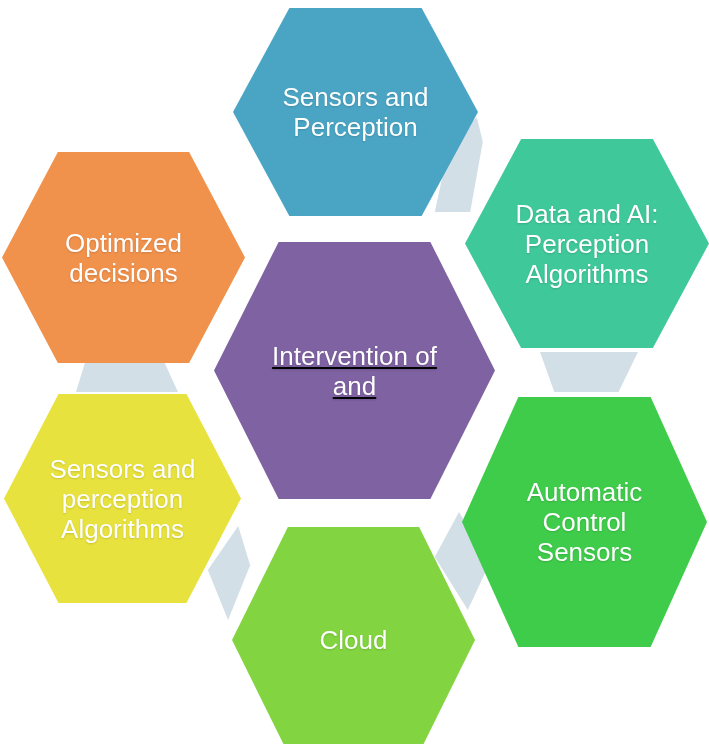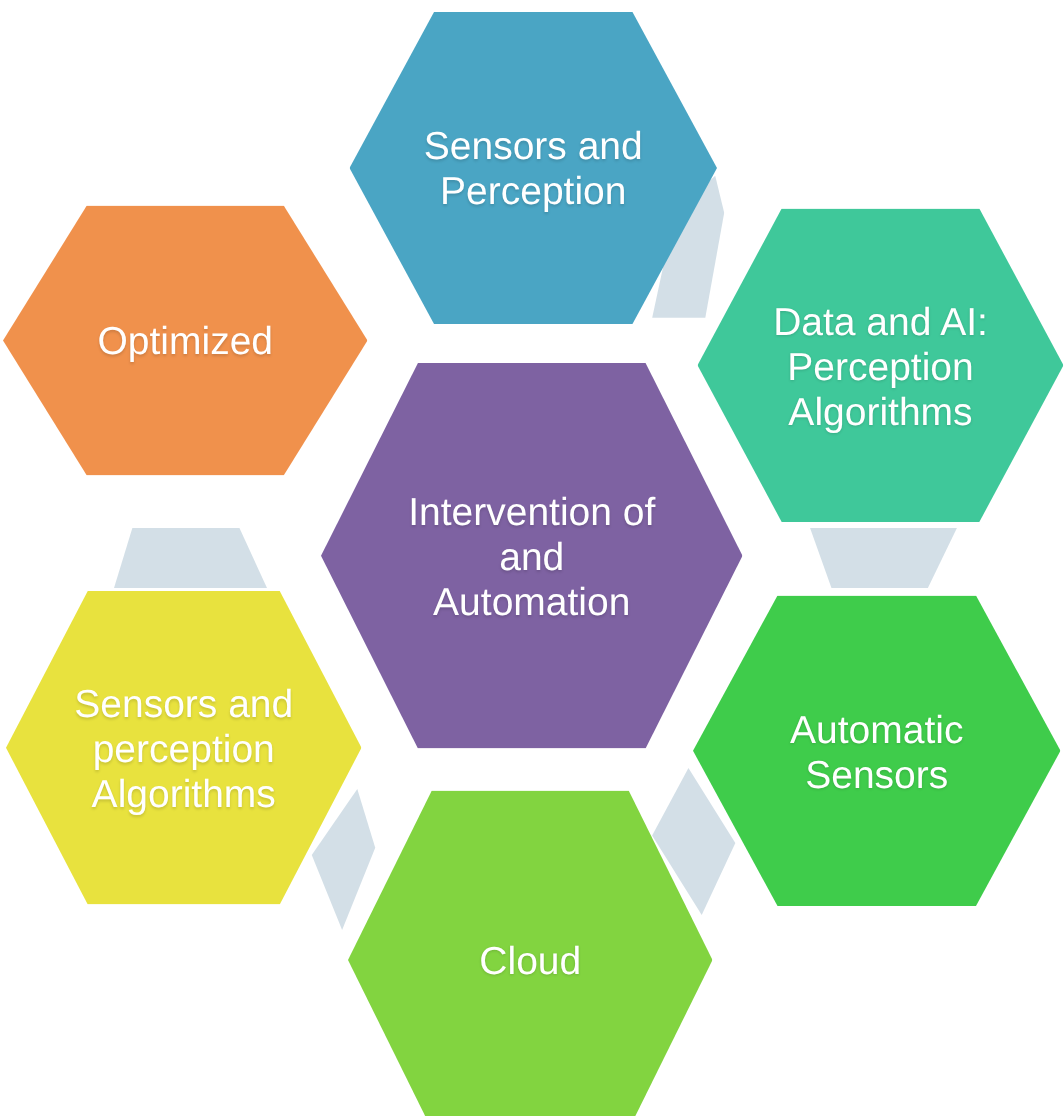--- a/index.html
+++ b/index.html
@@ -24,26 +24,26 @@
     font-size: 26px;
     line-height: 30px;
     font-weight: 400;
     text-shadow: 0 1px 2px rgba(0,0,0,0.15);
     letter-spacing: 0px;
     width: 100%;
   }
   
   .hex-top         { left: 233px; top: 8px;   width: 245px; height: 208px; }
   .hex-topright    { left: 465px; top: 139px; width: 244px; height: 209px; }
-  .hex-bottomright { left: 462px; top: 397px; width: 245px; height: 207px; }
+  .hex-bottomright { left: 462px; top: 397px; width: 245px; height: 250px; }
   .hex-bottom      { left: 232px; top: 527px; width: 243px; height: 226px; }
   .hex-bottomleft  { left: 4px;   top: 394px; width: 237px; height: 209px; }
-  .hex-topleft     { left: 2px;   top: 137px; width: 243px; height: 180px; }
+  .hex-topleft     { left: 2px;   top: 152px; width: 243px; height: 211px; }
   
-  .hex-center      { left: 214px; top: 242px; width: 281px; height: 257px; }
+  .hex-center      { left: 214px; top: 242px; width: 281px; height: 257px; text-decoration: underline; }
 
   
   .connector { position: absolute; }
   .c-top-right {
     left: 430px; top: 112px; width: 60px; height: 103px;
     clip-path: polygon(78% 5%, 88% 29%, 67% 97%, 8% 97%, 33% 29%);
   }
   .c-right {
     left: 538px; top: 352px; width: 102px; height: 40px;
     clip-path: polygon(2% 0%, 98% 0%, 79% 100%, 16% 100%);
@@ -83,20 +83,21 @@
     <div class="hex-label">
       <div>Data and AI:</div>
       <div>Perception</div>
       <div>Algorithms</div>
     </div>
   </div>
 
   <div class="hex hex-bottomright" style="background-color: rgb(63, 204, 75);">
     <div class="hex-label">
       <div>Automatic</div>
+      <div>Control</div>
       <div>Sensors</div>
     </div>
   </div>
 
   <div class="hex hex-bottom" style="background-color: rgb(130, 212, 64);">
     <div class="hex-label">
       <div>Cloud</div>
     </div>
   </div>
 
@@ -104,24 +105,24 @@
     <div class="hex-label">
       <div>Sensors and</div>
       <div>perception</div>
       <div>Algorithms</div>
     </div>
   </div>
 
   <div class="hex hex-topleft" style="background-color: rgb(240, 145, 76);">
     <div class="hex-label">
       <div>Optimized</div>
+      <div>decisions</div>
     </div>
   </div>
 
   <div class="hex hex-center" style="background-color: rgb(126, 98, 162);">
     <div class="hex-label">
       <div>Intervention of</div>
       <div>and</div>
-      <div>Automation</div>
     </div>
   </div>
 
 </div>
 
 </body></html>

